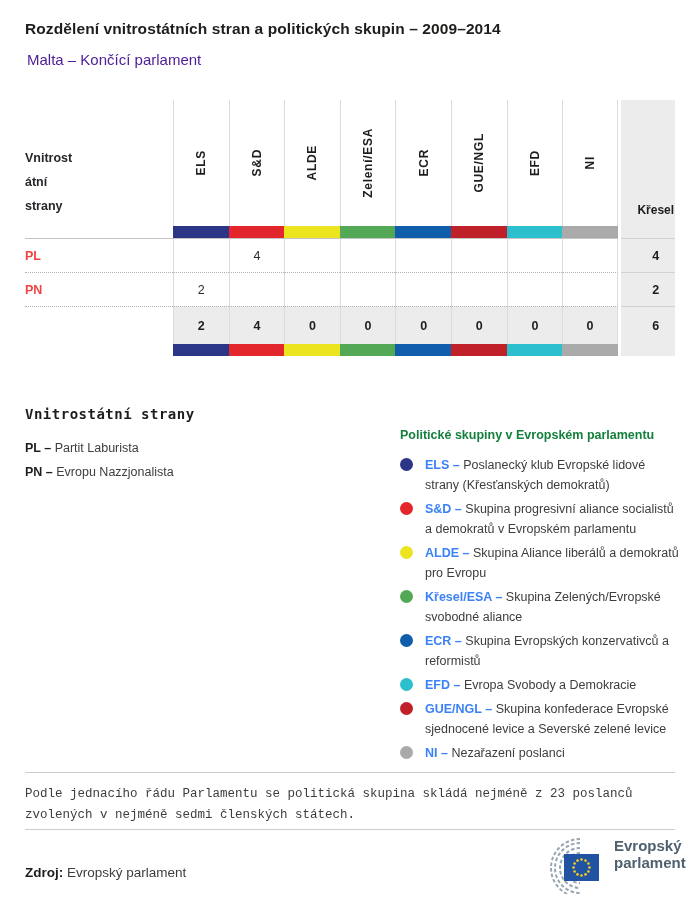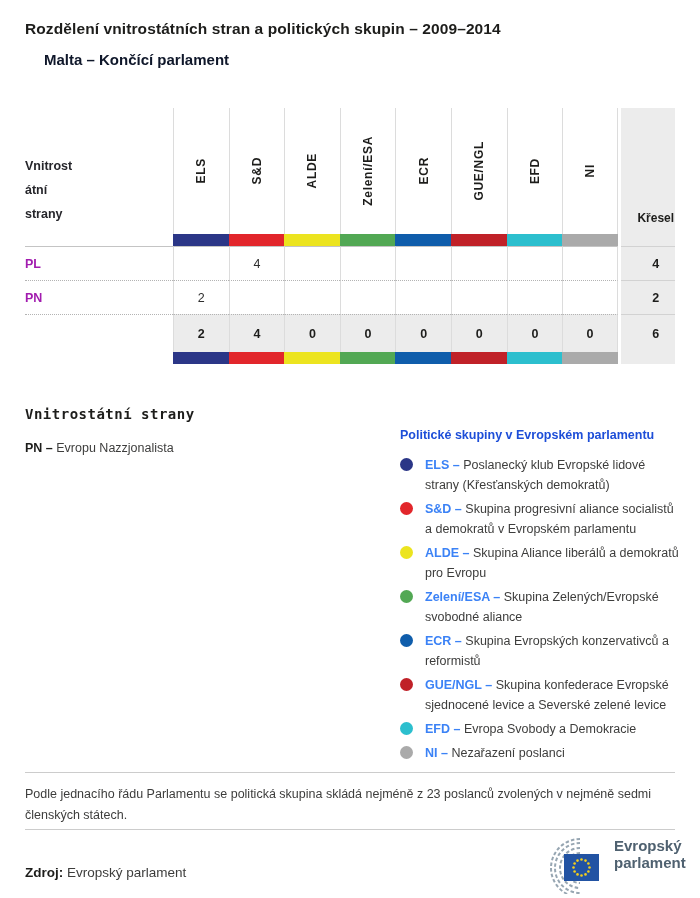--- a/index.html
+++ b/index.html
@@ -11,27 +11,27 @@
     font-family: "Liberation Sans", "DejaVu Sans", sans-serif;
     color: #2e2e2e;
     overflow: hidden;
   }
   .title {
     position: absolute; left: 25px; top: 20px;
     font-size: 15.5px; font-weight: 700; color: #1d1d1b;
     letter-spacing: 0.1px;
   }
   .subtitle {
-    position: absolute; left: 44px; top: 51px;
-    font-size: 15px; font-weight: 700; color: #0f172a;
+    position: absolute; left: 27px; top: 51px;
+    font-size: 15px; font-weight: 400; color: #4c1d95;
   }
 
   
   .table {
-    position: absolute; left: 25px; top: 108px;
+    position: absolute; left: 25px; top: 100px;
     display: grid;
     grid-template-columns: 148px repeat(8, 55.6px) 3px 54px;
     grid-template-rows: 126px 12px 34px 34px 38px 12px;
     width: 650px;
   }
   .cell { background: transparent; }
   .bl { border-left: 1px solid #dcdcdc; }
   .br { border-right: 1px solid #dcdcdc; }
 
   .c-labelhead {
@@ -56,21 +56,21 @@
   }
 
   .c-band { width: 100%; height: 100%; }
 
   .solid-top { border-top: 1px solid #c4c4c4; }
   .dot-top { border-top: 1px dotted #b3b3b3; }
   .seat-sep { border-top: 1px solid #d2d2d2; }
 
   .c-rowlabel {
     display: flex; align-items: center;
-    font-weight: 700; font-size: 12.5px; color: #a21caf;
+    font-weight: 700; font-size: 12.5px; color: #ef4444;
   }
   .c-num {
     display: flex; align-items: center; justify-content: center;
     font-size: 12.5px; color: #2e2e2e;
   }
   .c-seats {
     display: flex; align-items: center; justify-content: center;
     font-size: 12.5px; font-weight: 700; color: #1d1d1b;
   }
   .totbg { background: #ececec; }
@@ -84,37 +84,37 @@
   .legend-left-title {
     font-family: "DejaVu Sans Mono", "Liberation Mono", monospace;
     font-weight: 700; font-size: 14px; color: #1d1d1b;
     letter-spacing: 0.5px; margin-bottom: 14px;
   }
   .party-item { font-size: 12.5px; line-height: 24px; color: #3d3d3c; }
   .party-item b { color: #1d1d1b; }
 
   .legend-right { position: absolute; left: 400px; top: 428px; width: 282px; }
   .legend-right-title {
-    font-weight: 700; font-size: 12.5px; color: #1d4ed8; margin-bottom: 13px;
+    font-weight: 700; font-size: 12.5px; color: #15803d; margin-bottom: 13px;
   }
   .group-item { display: flex; align-items: flex-start; margin-bottom: 4px; }
   .dot {
     flex: 0 0 13px; width: 13px; height: 13px; border-radius: 50%;
     margin-top: 3px; margin-right: 12px;
   }
   .group-text { font-size: 12.5px; line-height: 20px; color: #3d3d3c; }
   .group-text b { color: #3b82f6; }
 
   
   .hr { position: absolute; left: 25px; width: 650px; height: 0; border-top: 1px solid #cccccc; }
   .hr1 { top: 772px; }
   .hr2 { top: 829px; }
   .note {
     position: absolute; left: 25px; top: 784px; width: 632px;
-    font-size: 12.5px; line-height: 21px; color: #3d3d3c;
+    font-size: 12.5px; line-height: 21px; color: #3d3d3c; font-family: Liberation Mono, monospace;
   }
   .source {
     position: absolute; left: 25px; top: 865px;
     font-size: 13.5px; color: #3d3d3c;
   }
   .source b { color: #1d1d1b; }
 
   .logo { position: absolute; left: 528px; top: 838px; display: flex; }
   .logo-text {
     font-weight: 700; font-size: 15px; line-height: 16.5px; color: #4f6170;
@@ -221,53 +221,54 @@
     <div class="cell c-band" style="background-color: rgb(15, 93, 171);"></div>
     <div class="cell c-band" style="background-color: rgb(192, 33, 40);"></div>
     <div class="cell c-band" style="background-color: rgb(44, 191, 206);"></div>
     <div class="cell c-band" style="background-color: rgb(170, 170, 170);"></div>
     <div class="cell"></div>
     <div class="cell seatsbg"></div>
   </div>
 
   <div class="legend-left">
     <div class="legend-left-title">Vnitrostátní strany</div>
+    <div class="party-item"><b>PL –</b> <span>Partit Laburista</span></div>
     <div class="party-item"><b>PN –</b> <span>Evropu Nazzjonalista</span></div>
   </div>
 
   <div class="legend-right">
     <div class="legend-right-title">Politické skupiny v Evropském parlamentu</div>
 
     <div class="group-item">
       <span class="dot" style="background-color: rgb(43, 54, 135);"></span>
       <span class="group-text"><b>ELS –</b> <span>Poslanecký klub Evropské lidové strany (Křesťanských demokratů)</span></span>
     </div>
     <div class="group-item">
       <span class="dot" style="background-color: rgb(226, 38, 43);"></span>
       <span class="group-text"><b>S&amp;D –</b> <span>Skupina progresivní aliance socialistů a demokratů v Evropském parlamentu</span></span>
     </div>
     <div class="group-item">
       <span class="dot" style="background-color: rgb(236, 228, 31);"></span>
       <span class="group-text"><b>ALDE –</b> <span>Skupina Aliance liberálů a demokratů pro Evropu</span></span>
     </div>
     <div class="group-item">
       <span class="dot" style="background-color: rgb(82, 168, 84);"></span>
-      <span class="group-text"><b>Zelení/ESA –</b> <span>Skupina Zelených/Evropské svobodné aliance</span></span>
+      <span class="group-text"><b>Křesel/ESA –</b> <span>Skupina Zelených/Evropské svobodné aliance</span></span>
     </div>
     <div class="group-item">
       <span class="dot" style="background-color: rgb(15, 93, 171);"></span>
       <span class="group-text"><b>ECR –</b> <span>Skupina Evropských konzervativců a reformistů</span></span>
     </div>
     <div class="group-item">
+      <span class="dot" style="background-color: rgb(44, 191, 206);"></span>
+      <span class="group-text"><b>EFD –</b> <span>Evropa Svobody a Demokracie</span></span>
+    </div>
+    <div class="group-item">
       <span class="dot" style="background-color: rgb(192, 33, 40);"></span>
       <span class="group-text"><b>GUE/NGL –</b> <span>Skupina konfederace Evropské sjednocené levice a Severské zelené levice</span></span>
-    </div>
-    <div class="group-item">
-      <span class="dot" style="background-color: rgb(44, 191, 206);"></span>
-      <span class="group-text"><b>EFD –</b> <span>Evropa Svobody a Demokracie</span></span>
     </div>
     <div class="group-item">
       <span class="dot" style="background-color: rgb(170, 170, 170);"></span>
       <span class="group-text"><b>NI –</b> <span>Nezařazení poslanci</span></span>
     </div>
   </div>
 
   <div class="hr hr1"></div>
   <div class="note">Podle jednacího řádu Parlamentu se politická skupina skládá nejméně z 23 poslanců zvolených v nejméně sedmi členských státech.</div>
   <div class="hr hr2"></div>

